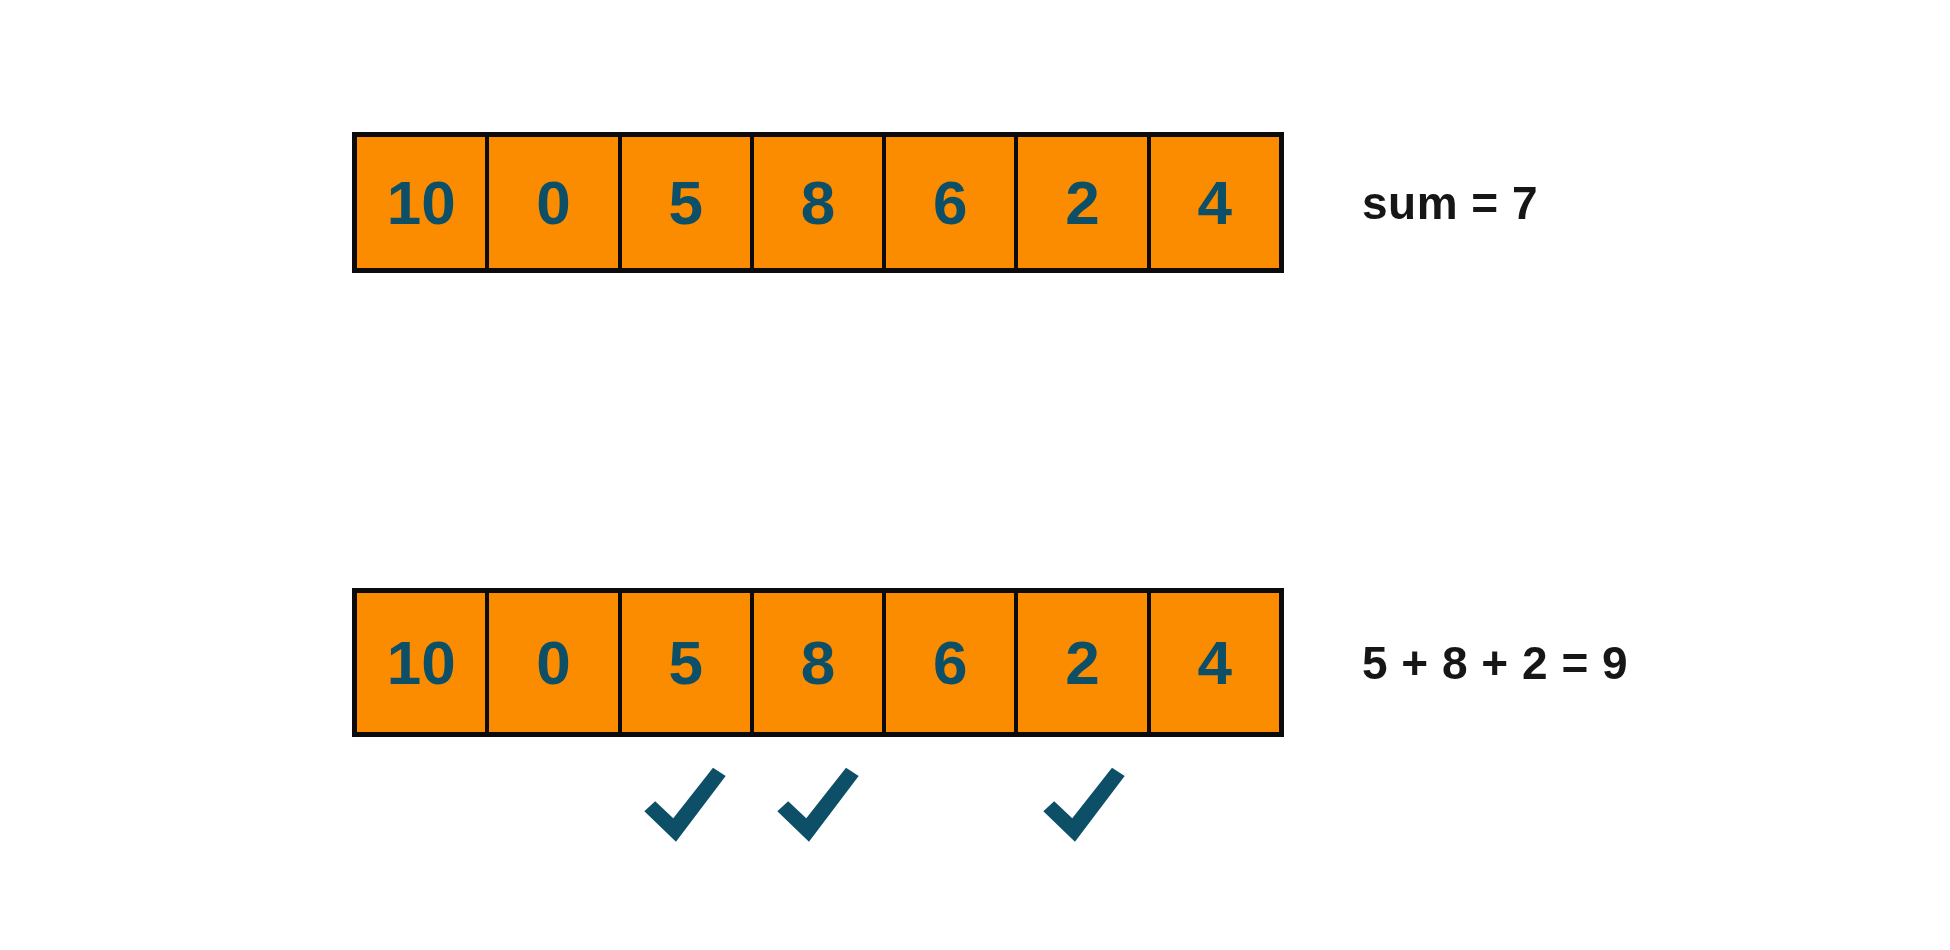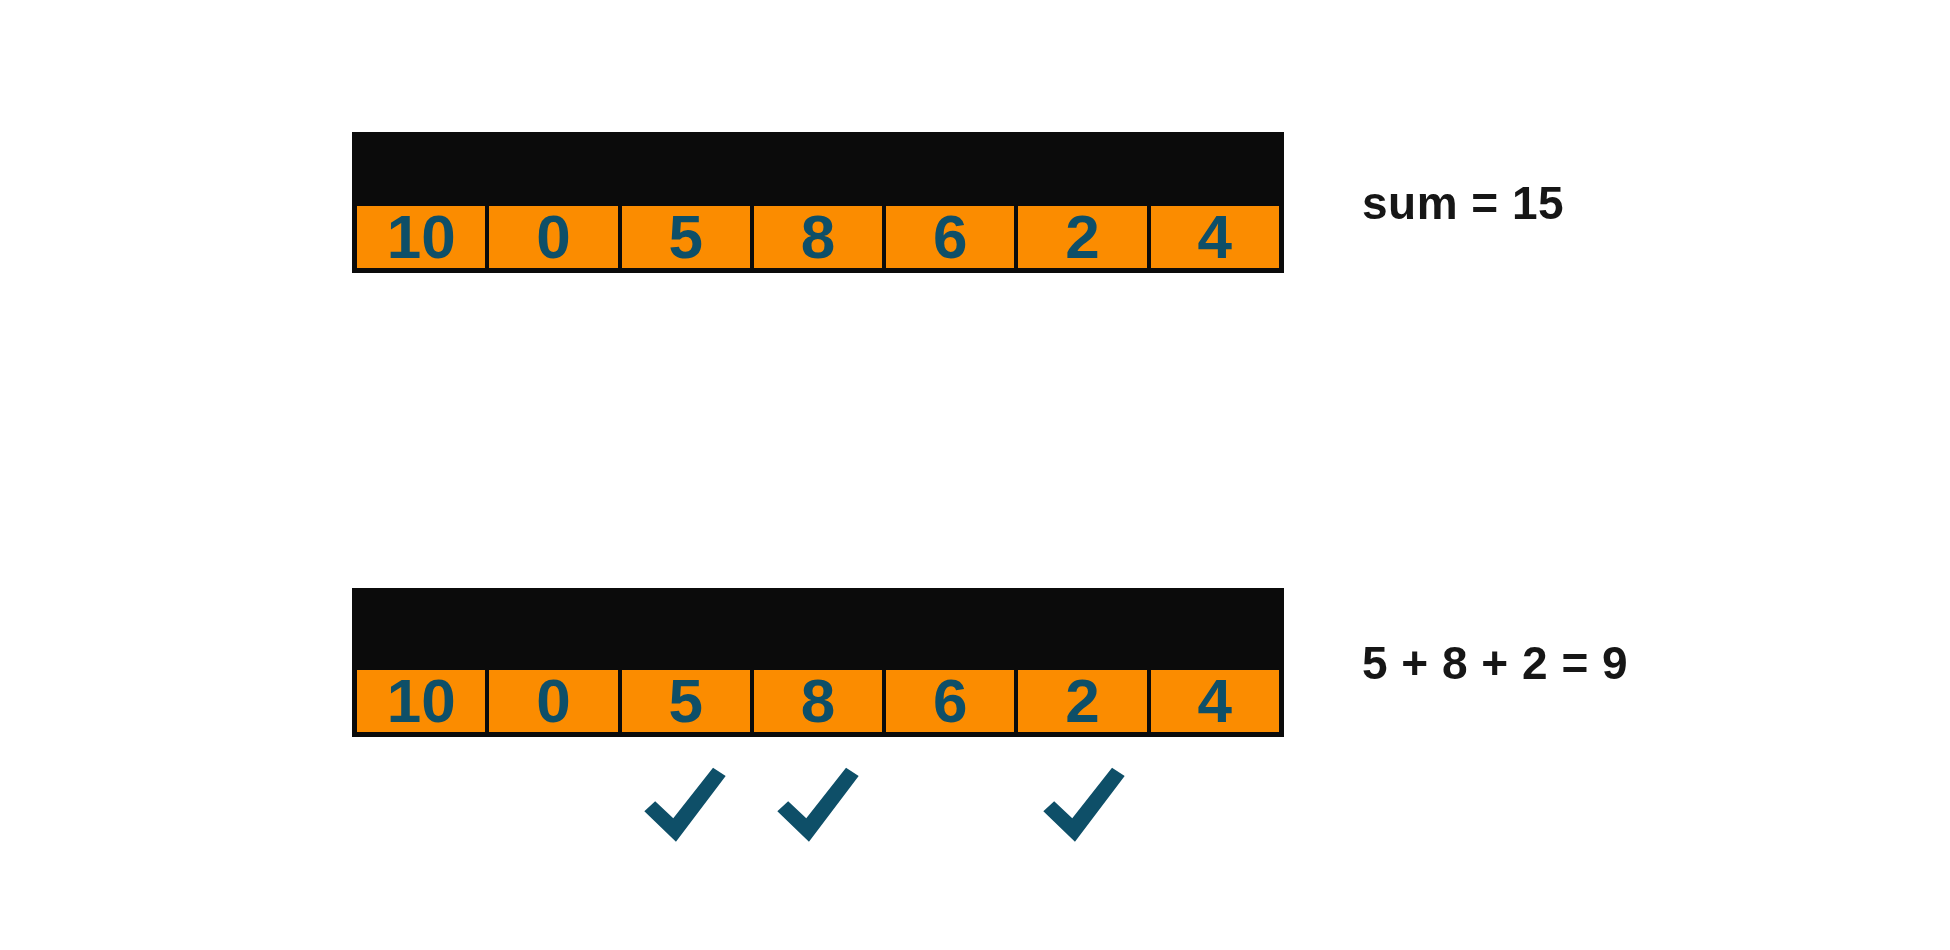--- a/index.html
+++ b/index.html
@@ -23,21 +23,20 @@
   }
   .array-row {
     position: absolute;
     left: 352px;
     width: 932px;
     box-sizing: border-box;
     display: flex;
     border: 5px solid var(--cell-border);
     background: var(--cell-border);
     gap: 4px;
-    align-items: flex-end;
   }
   #top-array    { top: 132px; height: 141px; }
   #bottom-array { top: 588px; height: 149px; }
   .cell {
     flex: 1;
     background: var(--cell-fill);
     display: flex;
     align-items: center;
     justify-content: center;
   }
@@ -102,21 +101,21 @@
         <span>6</span>
       </div>
       <div class="cell">
         <span>2</span>
       </div>
       <div class="cell">
         <span>4</span>
       </div>
     </div>
 
-  <div class="side-label" id="top-label">sum = 15</div>
+  <div class="side-label" id="top-label">sum = 7</div>
 
   <div class="array-row" id="bottom-array">
       <div class="cell">
         <span>10</span>
       </div>
       <div class="cell">
         <span>0</span>
       </div>
       <div class="cell">
         <span>5</span>

